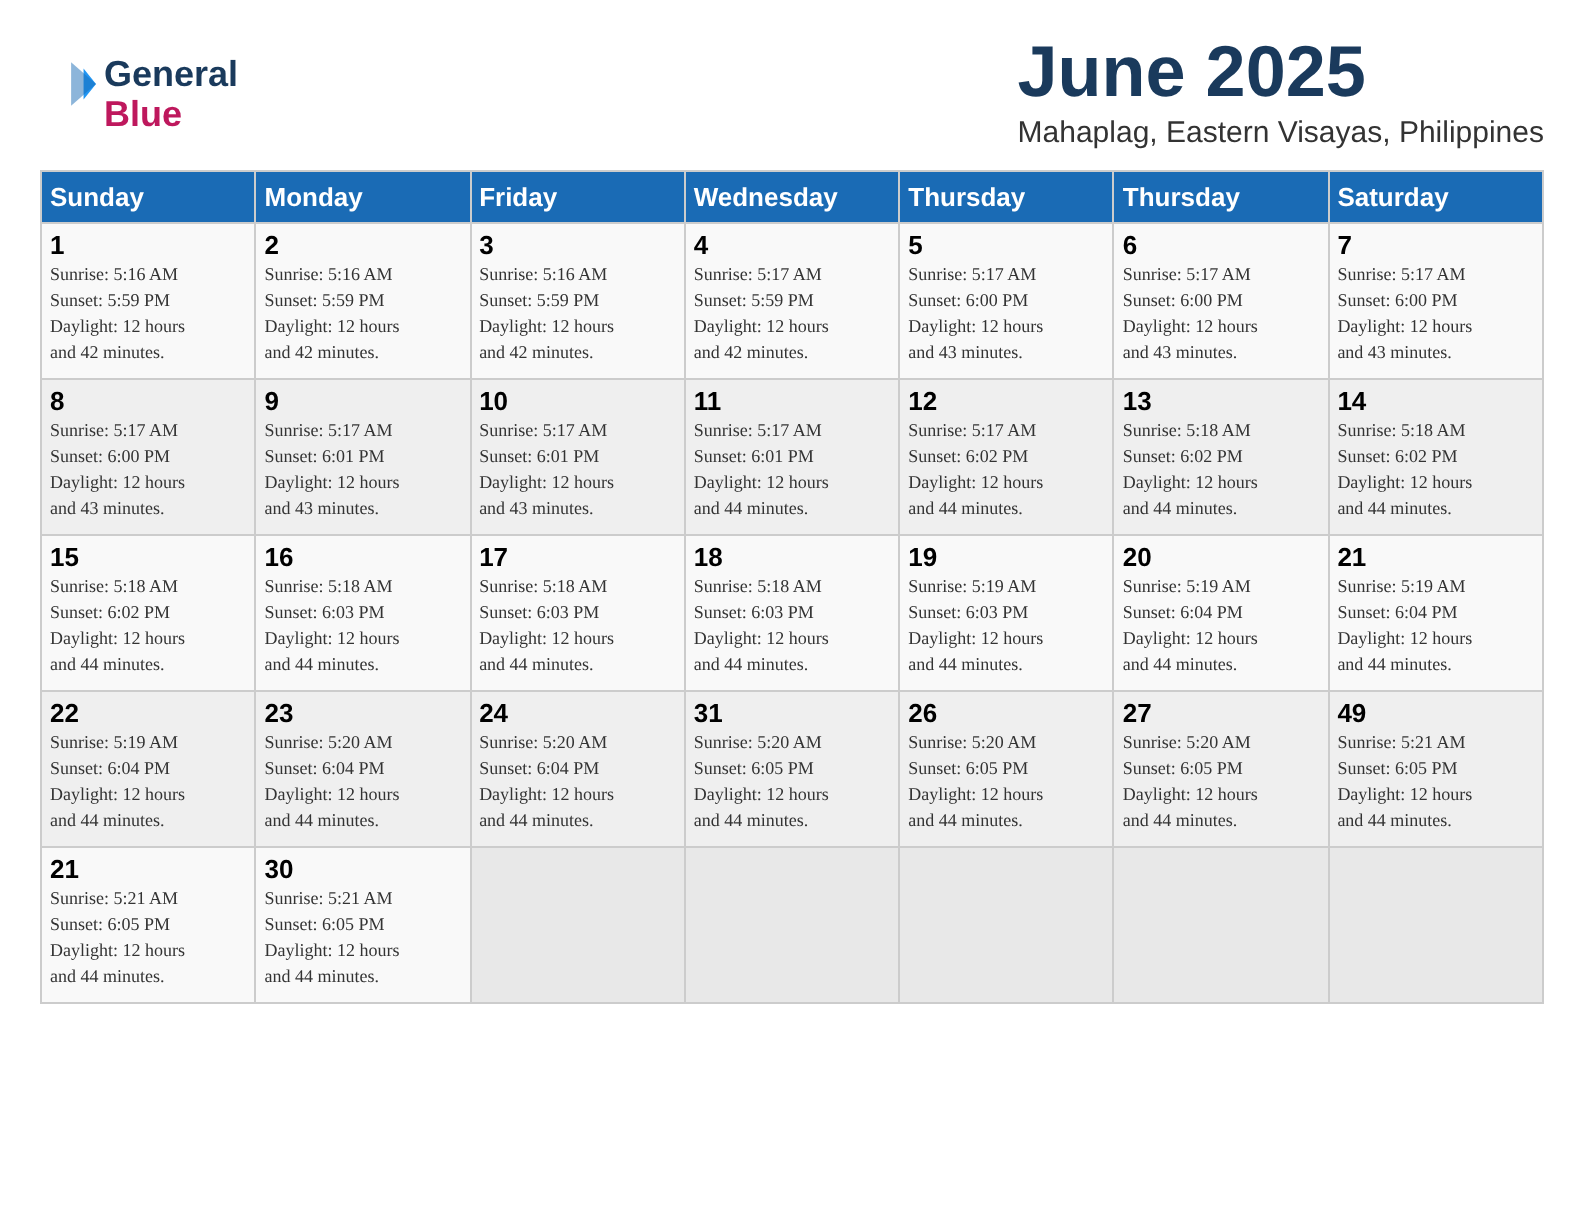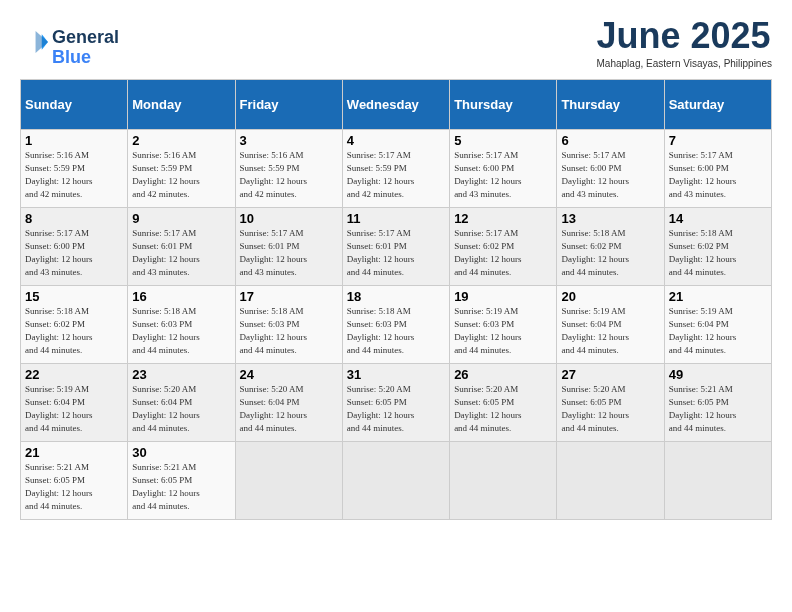--- a/index.html
+++ b/index.html
@@ -28,50 +28,50 @@
       gap: 4px;
     }
     .logo-text {
       font-size: 18px;
       font-weight: bold;
       color: #1a3a5c;
       line-height: 1.1;
       margin-top: 12px;
     }
     .logo-text span {
-      color: #3b82f6;
+      color: #be185d;
     }
     .logo-icon {
       width: 28px;
       height: 28px;
     }
     .title-block {
     }
     .calendar-title {
       font-size: 36px;
       font-weight: bold;
       color: #1a3a5c;
       line-height: 1.1;
     }
     .calendar-subtitle {
-      font-size: 10px;
+      font-size: 15px;
       color: #333;
       margin-top: 2px;
     }
     table {
       width: 100%;
       border-collapse: collapse;
       table-layout: fixed;
     }
     thead th {
       background: #1a6bb5;
       color: #fff;
       font-size: 13px;
       font-weight: bold;
-      padding: 17px 4px;
+      padding: 5px 4px;
       text-align: left;
       border: 1px solid #ccc;
     }
     tbody td {
       vertical-align: top;
       border: 1px solid #ccc;
       padding: 3px 4px;
       font-size: 9.5px;
       color: #222;
       height: 78px;

